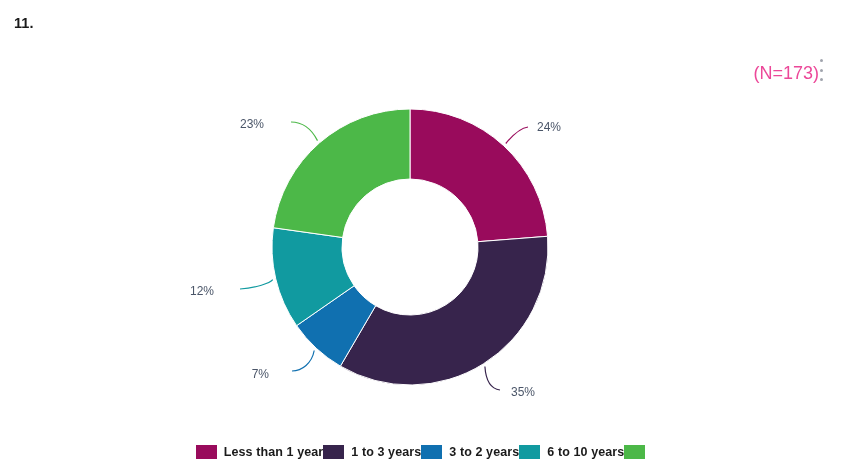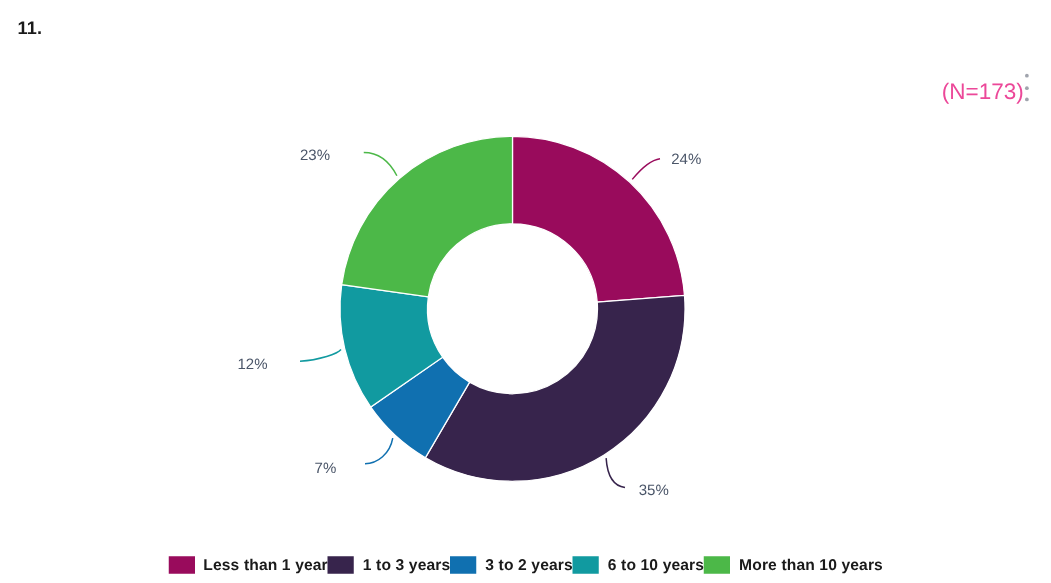--- a/index.html
+++ b/index.html
@@ -171,15 +171,14 @@
   <div class="legend-item">
     <span class="legend-swatch" style="background: rgb(16, 112, 176);"></span>
     <span class="legend-label">3 to 2 years</span>
   </div>
   <div class="legend-item">
     <span class="legend-swatch" style="background: rgb(17, 154, 160);"></span>
     <span class="legend-label">6 to 10 years</span>
   </div>
   <div class="legend-item">
     <span class="legend-swatch" style="background: rgb(76, 184, 72);"></span>
-    <span class="legend-label">More than 10 years</span>
   </div>
 </div>
 
 </body></html>

